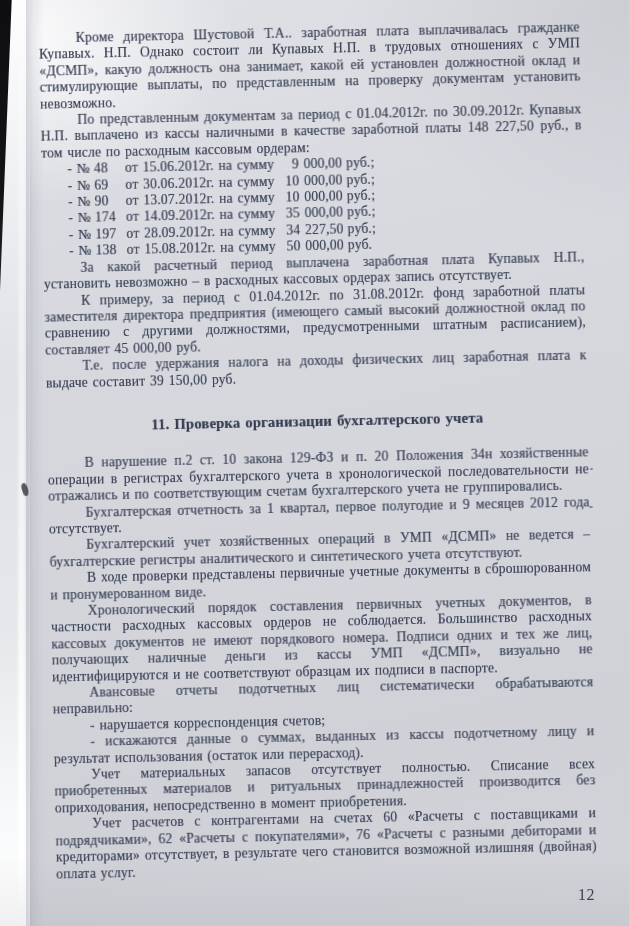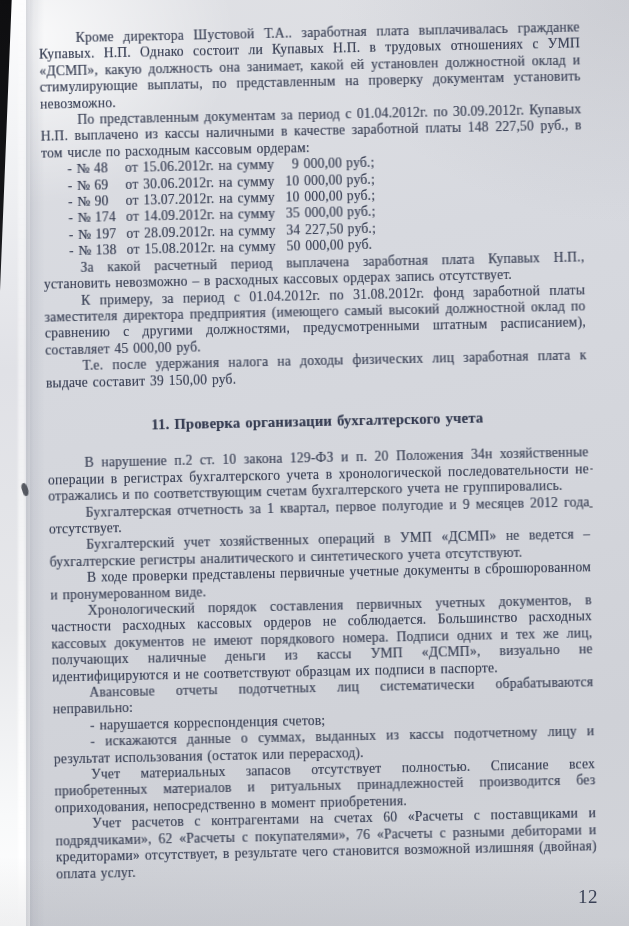--- a/index.html
+++ b/index.html
@@ -82,21 +82,21 @@
   .ord-amt { display: inline-block; width: 66px; margin: 0 4px 0 2px; text-align: right; }
   .section-heading {
     margin: 27px 0 21px 0;
     text-align: center; text-indent: 0;
     font-weight: bold;
     font-size: 14.6px;
     color: #333a50;
   }
   .page-number {
     position: absolute; left: 578px; top: 886px;
-    color: #3a4156; font-size: 19px; letter-spacing: 0.5px;
+    color: #3a4156; font-size: 16px; letter-spacing: 0.5px;
     font-family: "Liberation Serif", serif;
     filter: blur(0.25px);
     text-align: right;
   }
 </style>
 </head>
 <body>
 
 <div class="photo">
 

